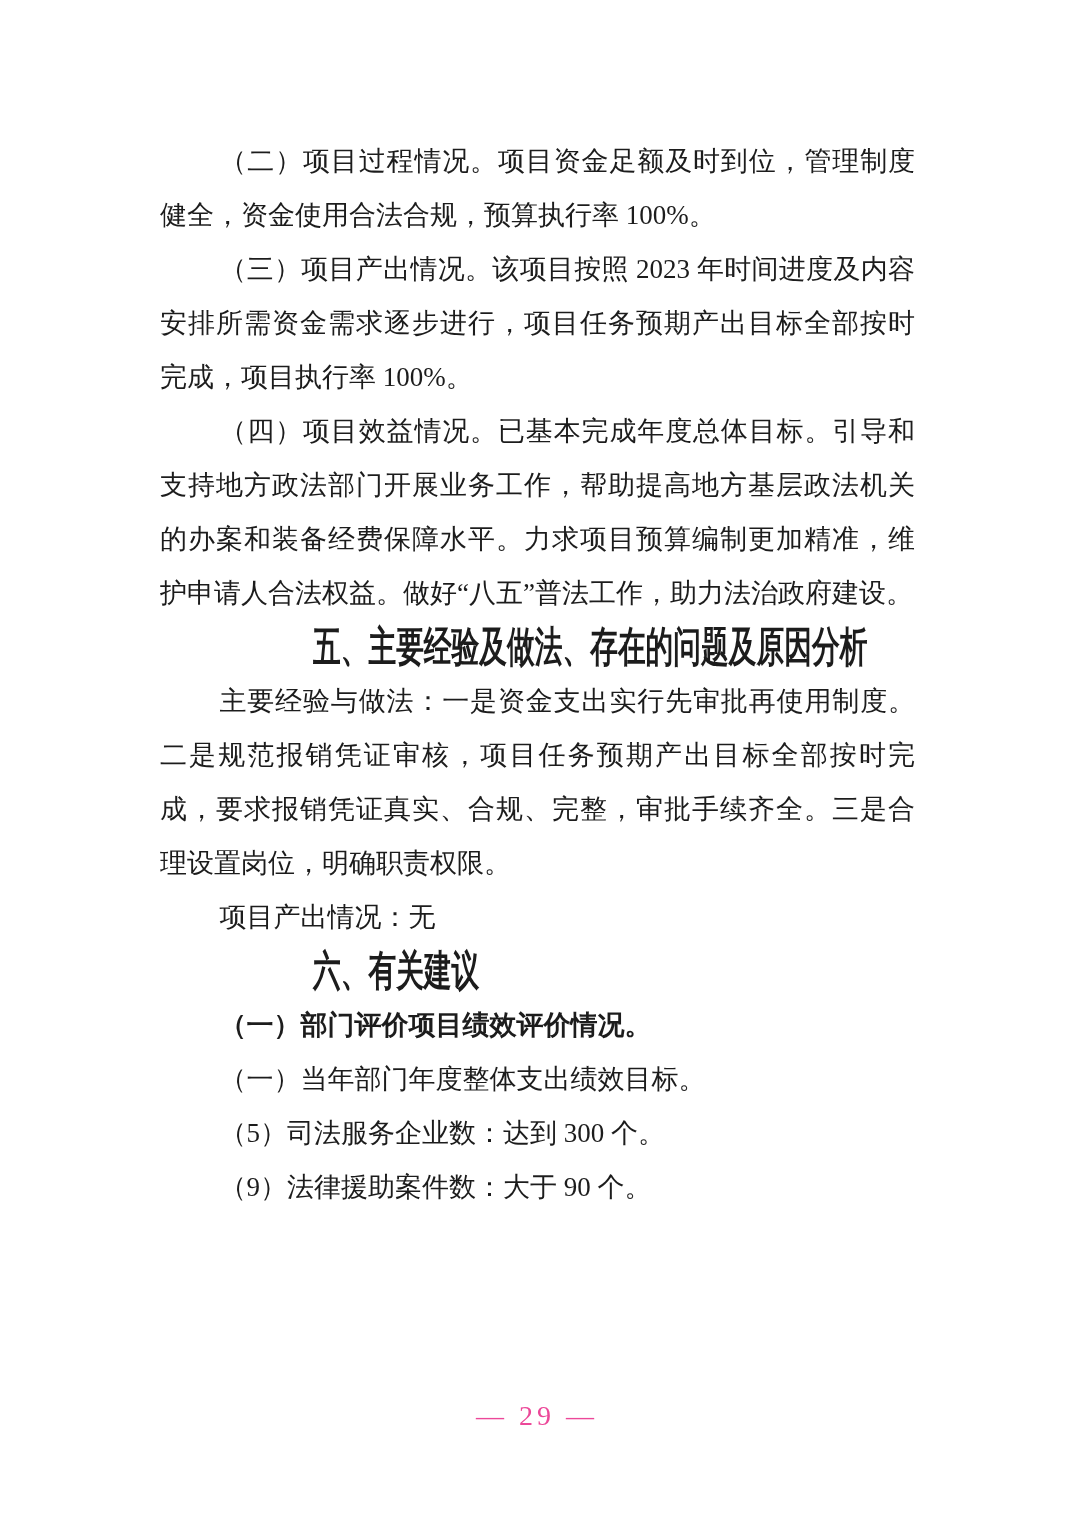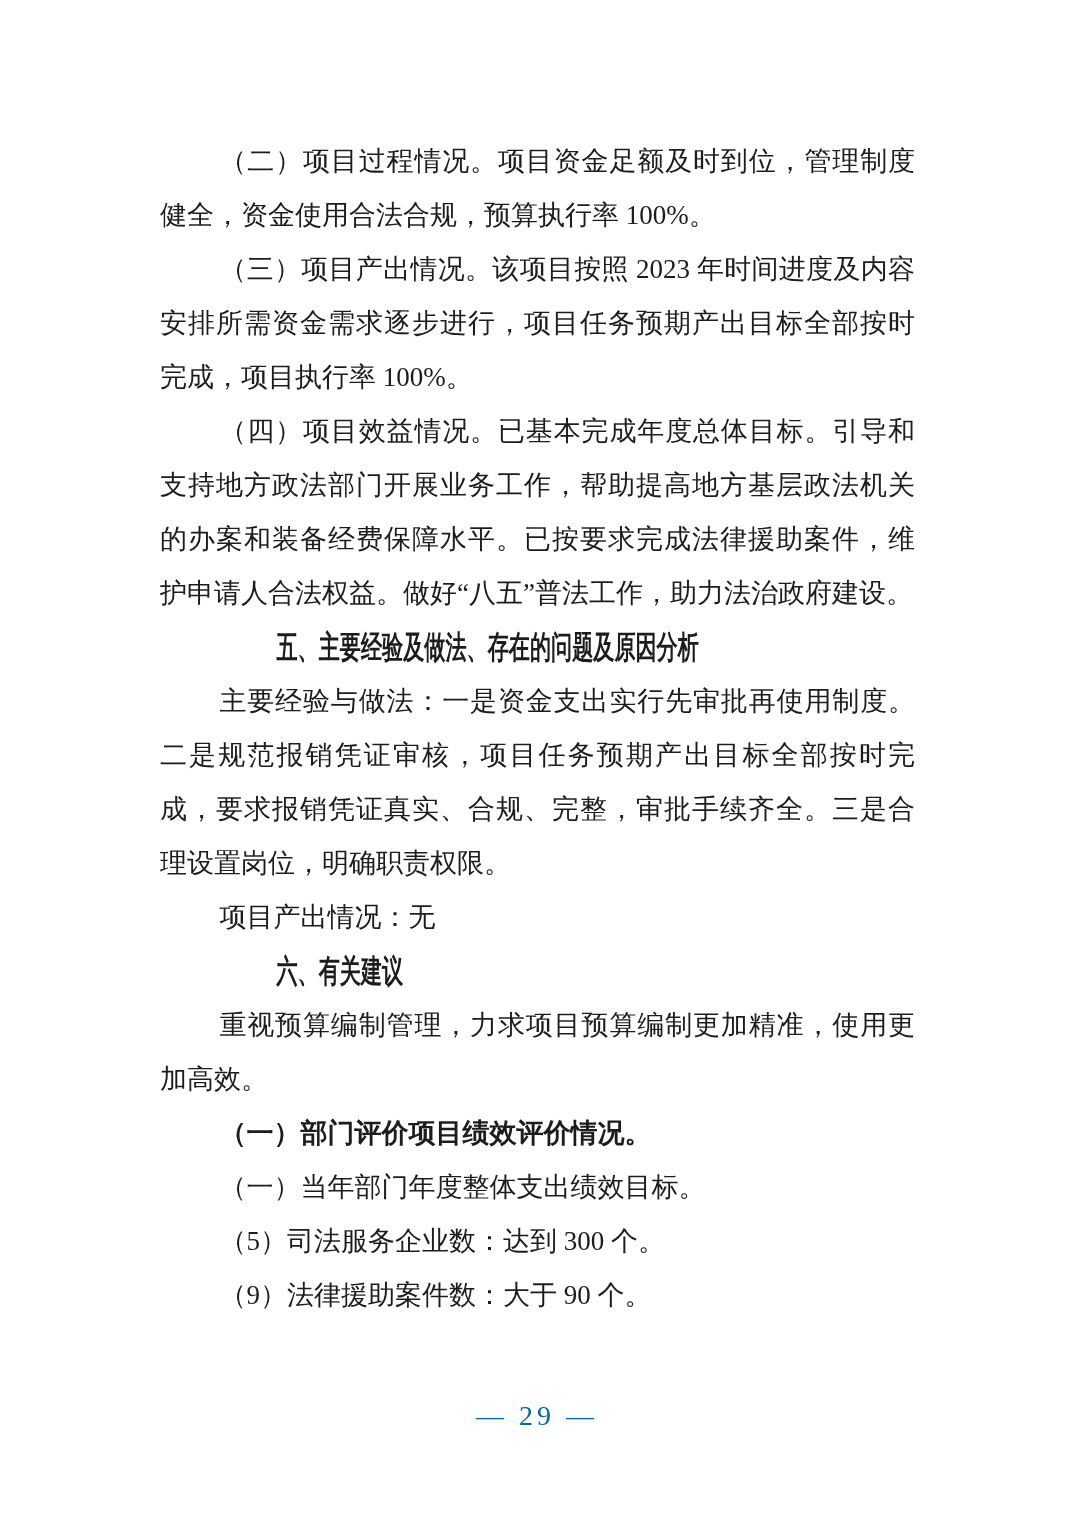--- a/index.html
+++ b/index.html
@@ -31,21 +31,21 @@
     color: #1c1c1c;
   }
   .para-body {
     text-align: justify;
     font-family: "Liberation Serif", "DejaVu Serif", serif;
   }
   .para-heading {
     text-align: left;
     font-family: "Liberation Sans", "DejaVu Sans", sans-serif;
     font-weight: 700;
-    font-size: 32px;
+    font-size: 42px;
     line-height: 54px;
   }
   .para-heading .line-text {
     display: inline-block;
     transform: scaleX(0.66);
     transform-origin: 0 50%;
     white-space: nowrap;
   }
   .para-subheading {
     text-align: left;
@@ -55,37 +55,36 @@
   .footer {
     position: absolute;
     top: 1400px;
     left: 0;
     width: 100%;
     text-align: center;
   }
   .page-number {
     font-size: 28px;
     letter-spacing: 4px;
-    color: #0369a1;
+    color: #ec4899;
     font-family: "Liberation Serif", "DejaVu Serif", serif;
   }
 </style>
 </head>
 <body>
 
 <div class="page">
   <div class="text-block">
       <p class="para para-body"><span class="line-text">（二）项目过程情况。项目资金足额及时到位，管理制度健全，资金使用合法合规，预算执行率 100%。</span></p>
       <p class="para para-body"><span class="line-text">（三）项目产出情况。该项目按照 2023 年时间进度及内容安排所需资金需求逐步进行，项目任务预期产出目标全部按时完成，项目执行率 100%。</span></p>
-      <p class="para para-body"><span class="line-text">（四）项目效益情况。已基本完成年度总体目标。引导和支持地方政法部门开展业务工作，帮助提高地方基层政法机关的办案和装备经费保障水平。已按要求完成法律援助案件，维护申请人合法权益。做好“八五”普法工作，助力法治政府建设。</span></p>
+      <p class="para para-body"><span class="line-text">（四）项目效益情况。已基本完成年度总体目标。引导和支持地方政法部门开展业务工作，帮助提高地方基层政法机关的办案和装备经费保障水平。力求项目预算编制更加精准，维护申请人合法权益。做好“八五”普法工作，助力法治政府建设。</span></p>
       <p class="para para-heading"><span class="line-text">五、主要经验及做法、存在的问题及原因分析</span></p>
       <p class="para para-body"><span class="line-text">主要经验与做法：一是资金支出实行先审批再使用制度。二是规范报销凭证审核，项目任务预期产出目标全部按时完成，要求报销凭证真实、合规、完整，审批手续齐全。三是合理设置岗位，明确职责权限。</span></p>
       <p class="para para-body"><span class="line-text">项目产出情况：无</span></p>
       <p class="para para-heading"><span class="line-text">六、有关建议</span></p>
-      <p class="para para-body"><span class="line-text">重视预算编制管理，力求项目预算编制更加精准，使用更加高效。</span></p>
       <p class="para para-subheading"><span class="line-text">（一）部门评价项目绩效评价情况。</span></p>
       <p class="para para-body"><span class="line-text">（一）当年部门年度整体支出绩效目标。</span></p>
       <p class="para para-body"><span class="line-text">（5）司法服务企业数：达到 300 个。</span></p>
       <p class="para para-body"><span class="line-text">（9）法律援助案件数：大于 90 个。</span></p>
     </div>
   <div class="footer">
     <span class="page-number">— 29 —</span>
   </div>
 </div>
 

